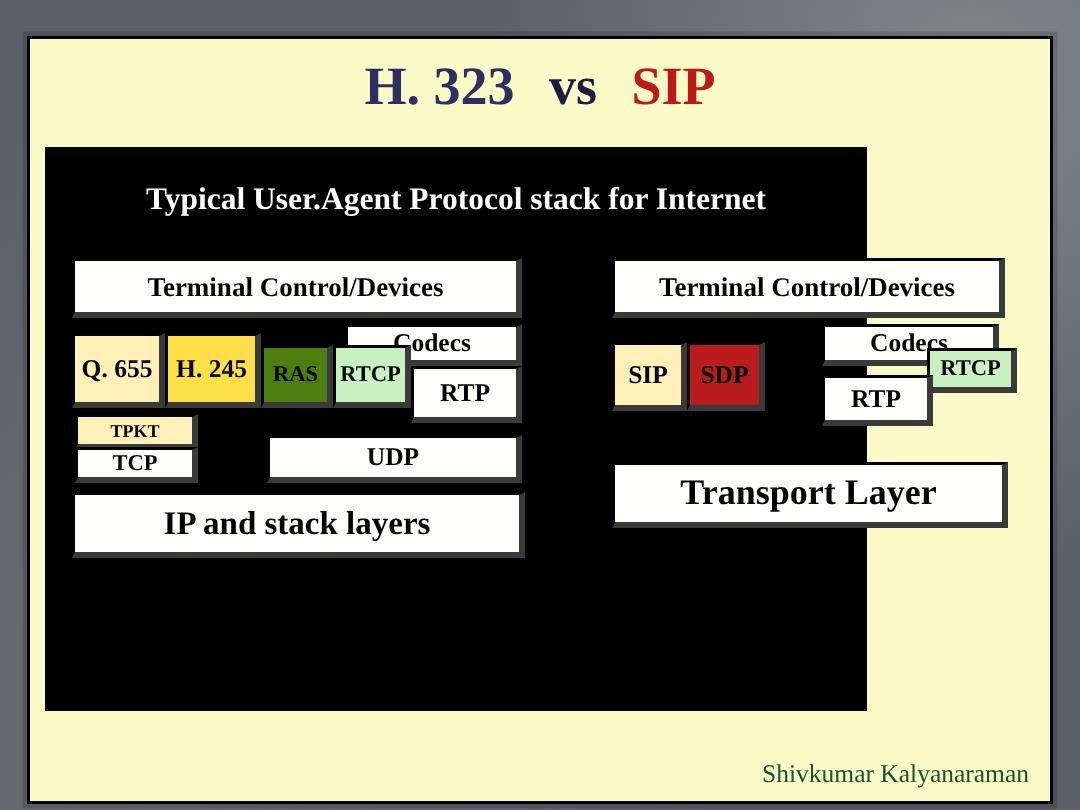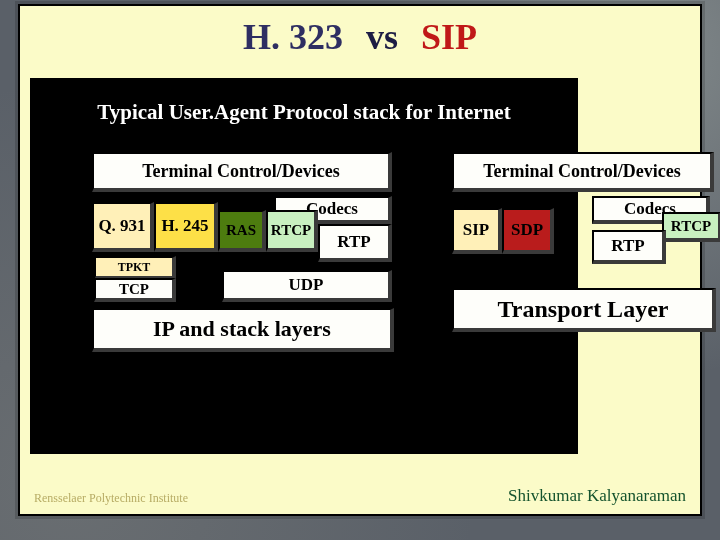--- a/index.html
+++ b/index.html
@@ -4,21 +4,21 @@
 <style>
   * { box-sizing: border-box; margin: 0; padding: 0; }
   html, body { width: 720px; height: 540px; overflow: hidden; }
   body {
     font-family: "Times New Roman", Times, serif;
     background: #5a6068;
     position: relative;
   }
   .slide {
     position: absolute;
-    left: 18px; top: 4px;
+    left: 18px; top: 24px;
     width: 684px; height: 512px;
     background: #fbfbc8;
     border: 2px solid #000;
     box-shadow: 0 0 0 3px rgba(0,0,0,0.15);
   }
   .title {
     text-align: center;
     font-size: 36px;
     font-weight: bold;
     color: #2e2e62;
@@ -54,21 +54,20 @@
     border: 2px solid #000;
     border-right: 4px solid #3a3a3a;
     border-bottom: 4px solid #3a3a3a;
     display: flex;
     align-items: center;
     justify-content: center;
     font-size: 17px;
     font-weight: bold;
     color: #000;
     text-align: center;
-    margin-left: 44px;
   }
 
   
   .l-term   { left: 0;   top: 0;   width: 300px; height: 40px; font-size: 18px; }
   .l-q931   { left: 0;   top: 50px; width: 62px; height: 50px; background: #fff0b8; font-size: 17px;}
   .l-h245   { left: 62px;top: 50px; width: 64px; height: 50px; background: #fde047; font-size: 17px;}
   .l-ras    { left: 126px;top:58px; width: 48px; height: 42px; background: #4d7c0f; font-size: 15px;}
   .l-rtcp   { left: 174px;top:58px; width: 52px; height: 42px; background: #c8f0c0; font-size: 15px;}
   .l-codecs { left: 182px;top:44px; width: 118px;height: 28px; font-size: 17px;}
   .l-rtp    { left: 226px;top:72px; width: 74px; height: 38px; font-size: 17px;}
@@ -121,21 +120,21 @@
     <span class="vs">vs</span>
     <span class="sip">SIP</span>
   </div>
 
   <div class="black-area">
     <div class="subtitle">Typical User.Agent Protocol stack for Internet</div>
 
     <div class="stack left">
       <div class="box l-term">Terminal Control/Devices</div>
       <div class="box l-codecs">Codecs</div>
-      <div class="box l-q931">Q. 931</div>
+      <div class="box l-q931">Q. 655</div>
       <div class="box l-h245">H. 245</div>
       <div class="box l-ras">RAS</div>
       <div class="box l-rtcp">RTCP</div>
       <div class="box l-rtp">RTP</div>
       <div class="box l-tpkt">TPKT</div>
       <div class="box l-tcp">TCP</div>
       <div class="box l-udp">UDP</div>
       <div class="box l-ip">IP and stack layers</div>
     </div>
 
@@ -143,15 +142,14 @@
       <div class="box r-term">Terminal Control/Devices</div>
       <div class="box r-codecs">Codecs</div>
       <div class="box r-sip">SIP</div>
       <div class="box r-sdp">SDP</div>
       <div class="box r-rtcp">RTCP</div>
       <div class="box r-rtp">RTP</div>
       <div class="box r-trans">Transport Layer</div>
     </div>
   </div>
 
-  <div class="footer-left">Rensselaer Polytechnic Institute</div>
   <div class="footer-right">Shivkumar Kalyanaraman</div>
 </div>
 
 </body></html>

